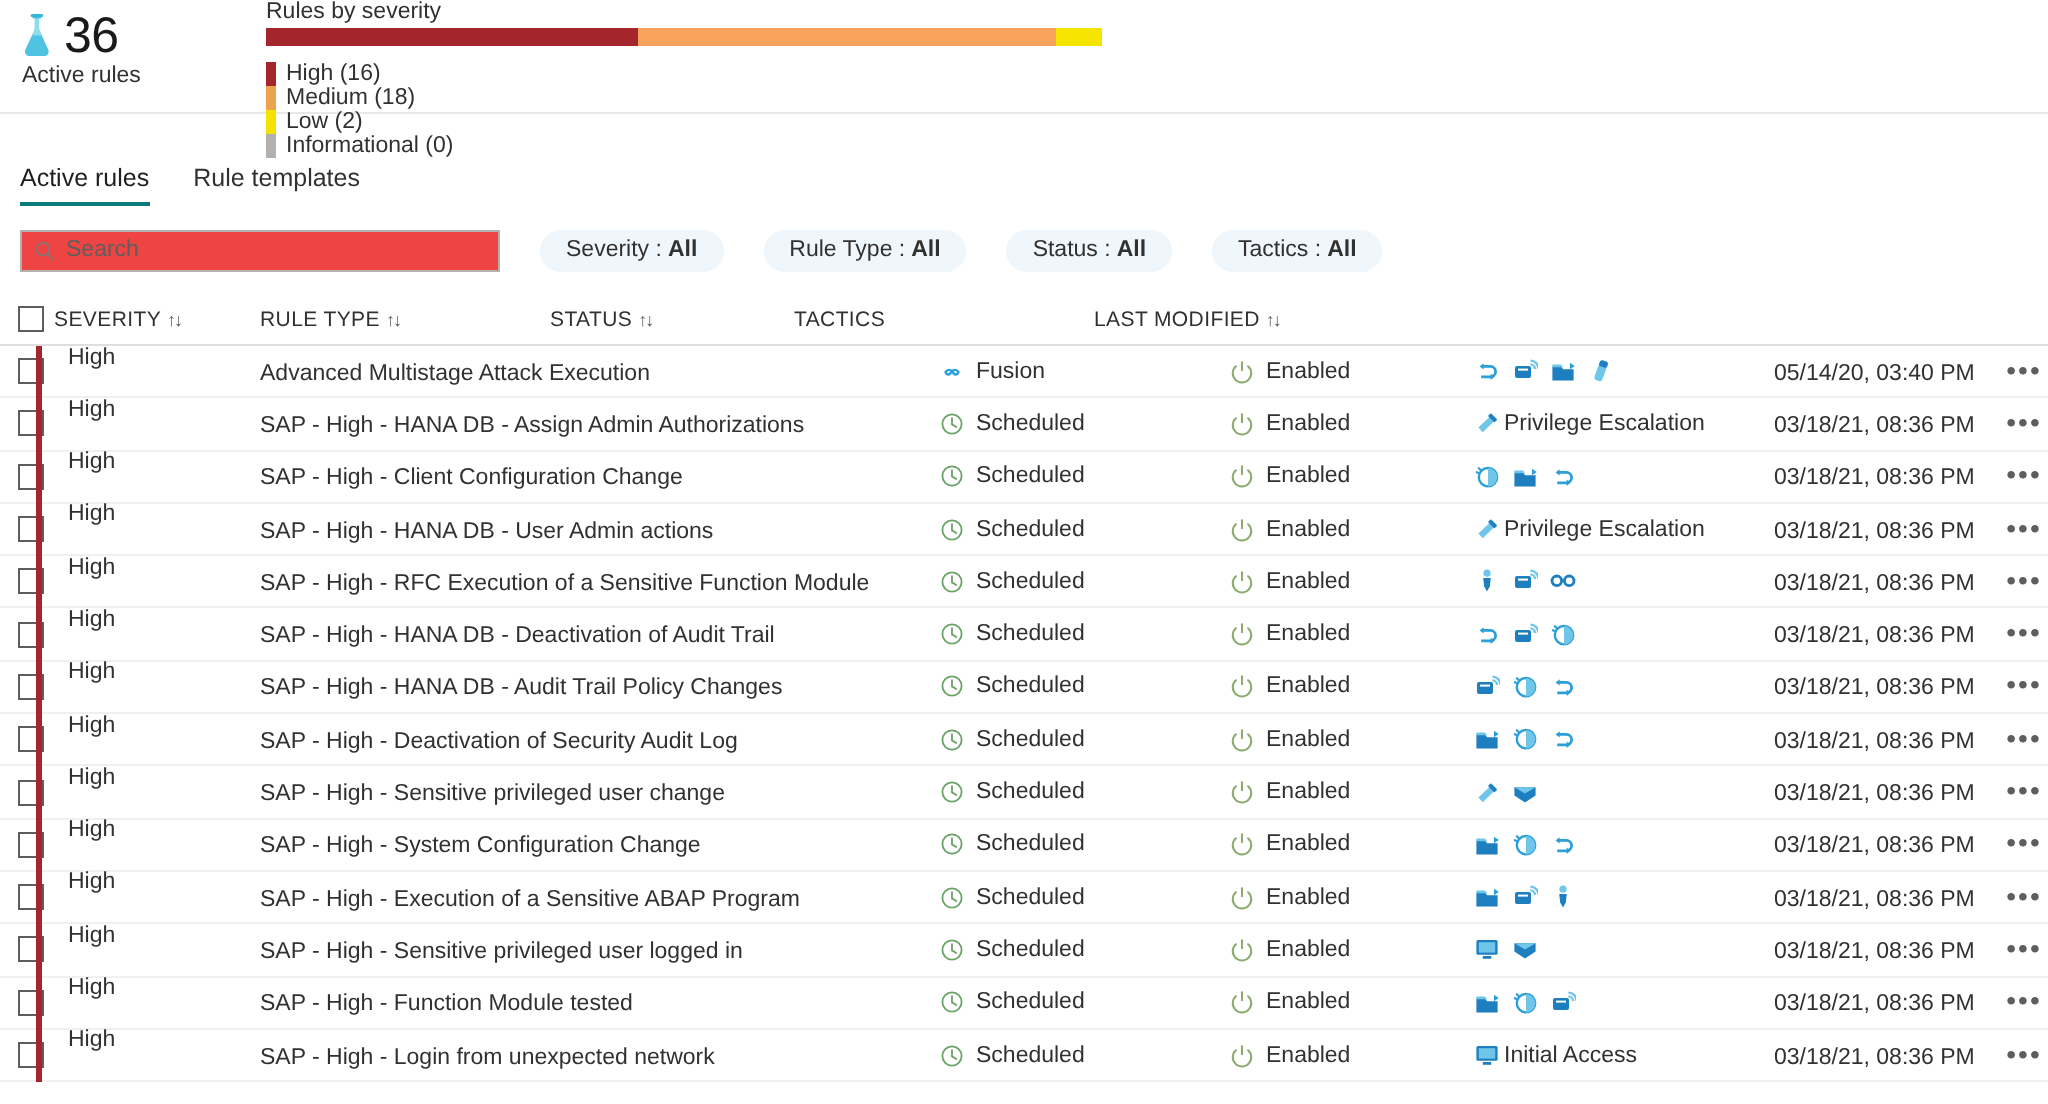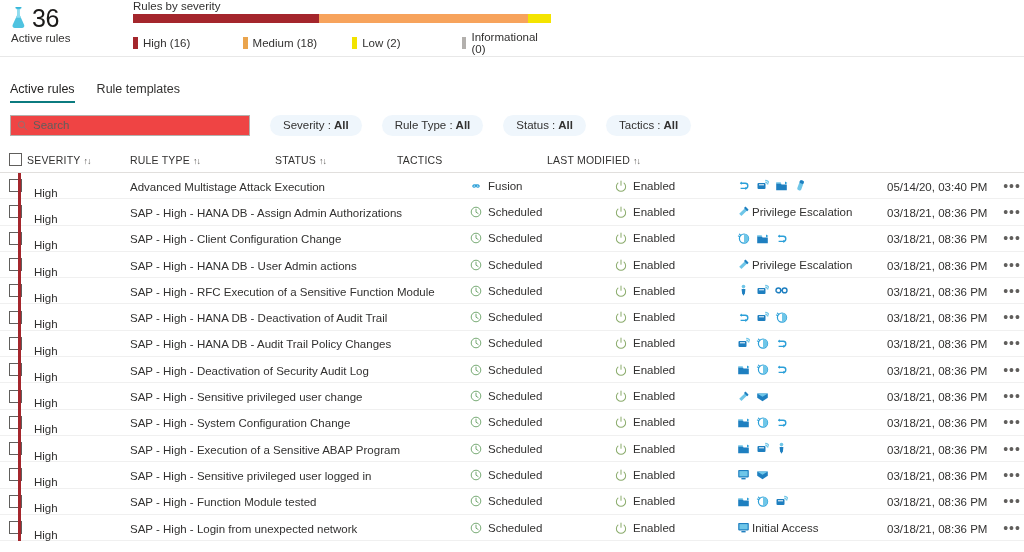--- a/index.html
+++ b/index.html
@@ -55,30 +55,31 @@
     margin-left: 8px;
     display: flex;
     overflow: hidden;
   }
   #severity-bar span { display: block; height: 100%; }
   #severity-legend {
     display: flex;
     margin-left: 8px;
     margin-top: 8px;
     width: 418px;
+    flex-direction: column;
   }
   .legend-item {
     display: flex;
     align-items: center;
     gap: 5px;
     font-size: 11.5px;
     color: #323130;
     width: 115px;
   }
-  .legend-item:last-child { width: auto; justify-content: flex-end; }
+  .legend-item:last-child { width: auto; }
   .legend-swatch { width: 5px; height: 12px; display: block; }
 
   
   #tabs-bar {
     display: flex;
     align-items: flex-end;
     height: 34px;
     padding: 0 0 0 10px;
     gap: 22px;
     margin-top: 12px;
@@ -172,21 +173,21 @@
 
   .chk {
     width: 13px; height: 13px;
     border: 1px solid #605e5c;
     background: #fff;
     display: block;
     cursor: pointer;
   }
   .sort-glyph { font-size: 9px; margin-left: 3px; color: #605e5c; letter-spacing: -1px; }
 
-  .sev-cell { display: flex; align-items: flex-end; height: 26.3px; margin-left: -9px; }
+  .sev-cell { display: flex; align-items: flex-start; height: 26.3px; margin-left: -9px; }
   .sev-bar { width: 3px; height: 26.3px; background: #a4262c; flex: none; margin-right: 13px; }
   .sev-text { font-size: 11.5px; color: #323130; }
 
   .name-text { font-size: 11.5px; color: #323130; white-space: nowrap; }
 
   .icon-text { display: flex; align-items: center; gap: 6px; font-size: 11.5px; color: #323130; }
   .mini-ico { width: 12px; height: 12px; flex: none; display: block; }
 
   .tactic-icons { display: flex; align-items: center; gap: 6px; }
   .tac-label { font-size: 11.5px; color: #323130; margin-left: 2px; white-space: nowrap; }

